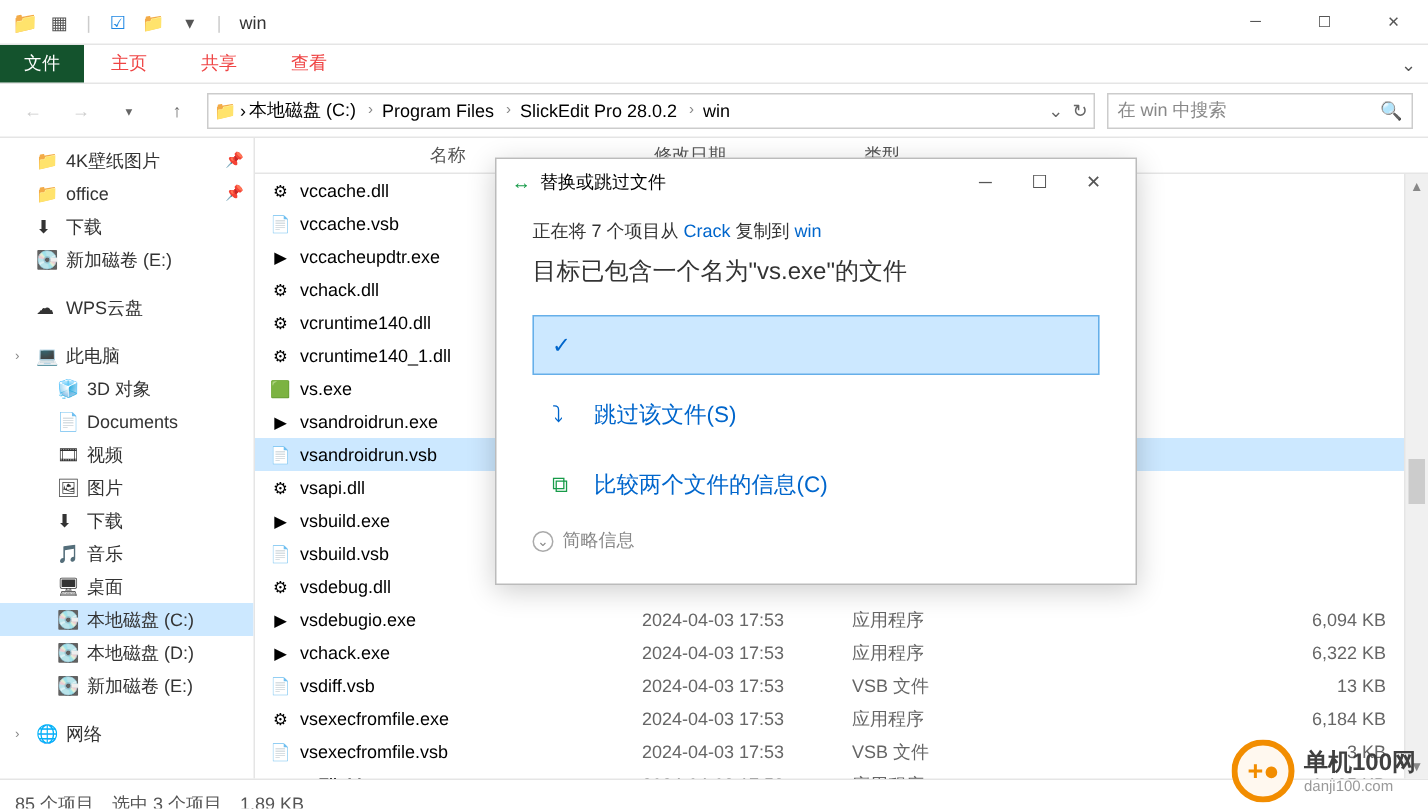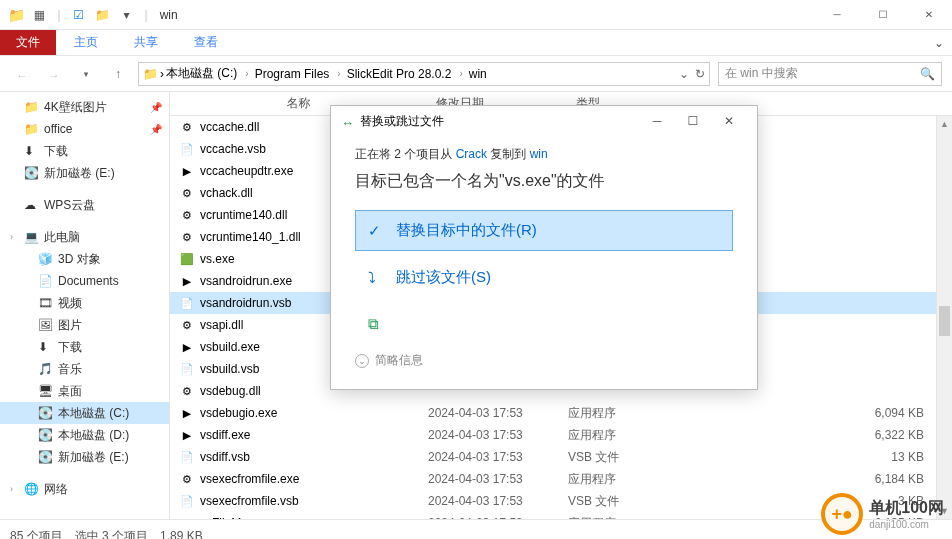--- a/index.html
+++ b/index.html
@@ -10,32 +10,32 @@
 .titlebar .qat { display: flex; align-items: center; gap: 4px; }
 .titlebar .folder-icon { color: #ffd76f; font-size: 14px; }
 .titlebar .qat-item { width: 20px; height: 20px; display: flex; align-items: center; justify-content: center; color: #555; }
 .titlebar .sep { color: #ccc; margin: 0 4px; }
 .titlebar .title-text { margin-left: 8px; color: #333; }
 .titlebar .winbtns { margin-left: auto; display: flex; }
 .titlebar .winbtn { width: 46px; height: 30px; display: flex; align-items: center; justify-content: center; color: #555; font-size: 10px; }
 
 
 .ribbon { height: 26px; display: flex; align-items: stretch; border-bottom: 1px solid #e5e5e5; }
-.ribbon .file-tab { background: #b91c1c; color: #fff; padding: 0 16px; display: flex; align-items: center; }
-.ribbon .tab { padding: 0 18px; display: flex; align-items: center; color: #3b82f6; }
+.ribbon .file-tab { background: #14532d; color: #fff; padding: 0 16px; display: flex; align-items: center; }
+.ribbon .tab { padding: 0 18px; display: flex; align-items: center; color: #ef4444; }
 
 
 .addrbar { height: 36px; display: flex; align-items: center; padding: 0 10px; border-bottom: 1px solid #e5e5e5; gap: 8px; }
 .nav-btn { width: 24px; height: 24px; border-radius: 2px; display: flex; align-items: center; justify-content: center; color: #666; }
 .nav-btn.disabled { color: #ccc; }
 .breadcrumb { flex: 1; height: 24px; border: 1px solid #ccc; display: flex; align-items: center; padding: 0 4px; gap: 2px; overflow: hidden; }
 .breadcrumb .crumb { display: flex; align-items: center; gap: 4px; white-space: nowrap; }
 .breadcrumb .crumb .arrow { color: #888; font-size: 10px; padding: 0 4px; }
 .breadcrumb .refresh { margin-left: auto; color: #666; }
-.searchbox { width: 224px; height: 24px; border: 1px solid #ccc; display: flex; align-items: center; padding: 0 6px; color: #888; }
+.searchbox { width: 204px; height: 24px; border: 1px solid #ccc; display: flex; align-items: center; padding: 0 6px; color: #888; }
 .searchbox .search-icon { margin-left: auto; color: #666; }
 
 
 .main { display: flex; height: 427px; }
 .sidebar { width: 170px; border-right: 1px solid #e5e5e5; overflow: hidden; padding-top: 4px; }
 .side-item { display: flex; align-items: center; height: 22px; padding-left: 24px; gap: 6px; color: #333; }
 .side-item.selected { background: #cce8ff; }
 .side-item .expand { position: absolute; margin-left: -14px; color: #888; font-size: 9px; }
 .side-item.lvl1 { padding-left: 38px; }
 .side-icon { width: 14px; display: inline-flex; }
@@ -355,21 +355,21 @@
             <span class="file-icon">▶</span>
             <span>vsdebugio.exe</span>
           </div>
           <div class="fdate">2024-04-03 17:53</div>
           <div class="ftype">应用程序</div>
           <div class="fsize">6,094 KB</div>
         </div>
         <div class="file-row">
           <div class="fname">
             <span class="file-icon">▶</span>
-            <span>vsdiff.exe</span>
+            <span>vchack.exe</span>
           </div>
           <div class="fdate">2024-04-03 17:53</div>
           <div class="ftype">应用程序</div>
           <div class="fsize">6,322 KB</div>
         </div>
         <div class="file-row">
           <div class="fname">
             <span class="file-icon">📄</span>
             <span>vsdiff.vsb</span>
           </div>
@@ -424,33 +424,33 @@
     <span class="dlg-icon">↔</span>
     <span>替换或跳过文件</span>
     <div style="margin-left:auto;display:flex">
       <div class="dlg-winbtn">─</div>
       <div class="dlg-winbtn">☐</div>
       <div class="dlg-winbtn">✕</div>
     </div>
   </div>
   <div class="dlg-body">
     <div class="progress-line">
-      <span>正在将 2 个项目从 </span><span class="link">Crack</span><span> 复制到 </span><span class="link">win</span>
+      <span>正在将 7 个项目从 </span><span class="link">Crack</span><span> 复制到 </span><span class="link">win</span>
     </div>
     <div class="headline">目标已包含一个名为"vs.exe"的文件</div>
     <div class="opt selected">
       <span class="opt-icon">✓</span>
-      <span>替换目标中的文件(R)</span>
     </div>
     <div class="opt link-style">
       <span class="opt-icon">⤵</span>
       <span>跳过该文件(S)</span>
     </div>
     <div class="opt link-style">
       <span class="opt-icon" style="color:#179b49">⧉</span>
+      <span>比较两个文件的信息(C)</span>
     </div>
     <div class="more">
       <span class="circ">⌄</span>
       <span>简略信息</span>
     </div>
   </div>
 </div>
 
 <div class="watermark">
   <div class="logo">+●</div>

